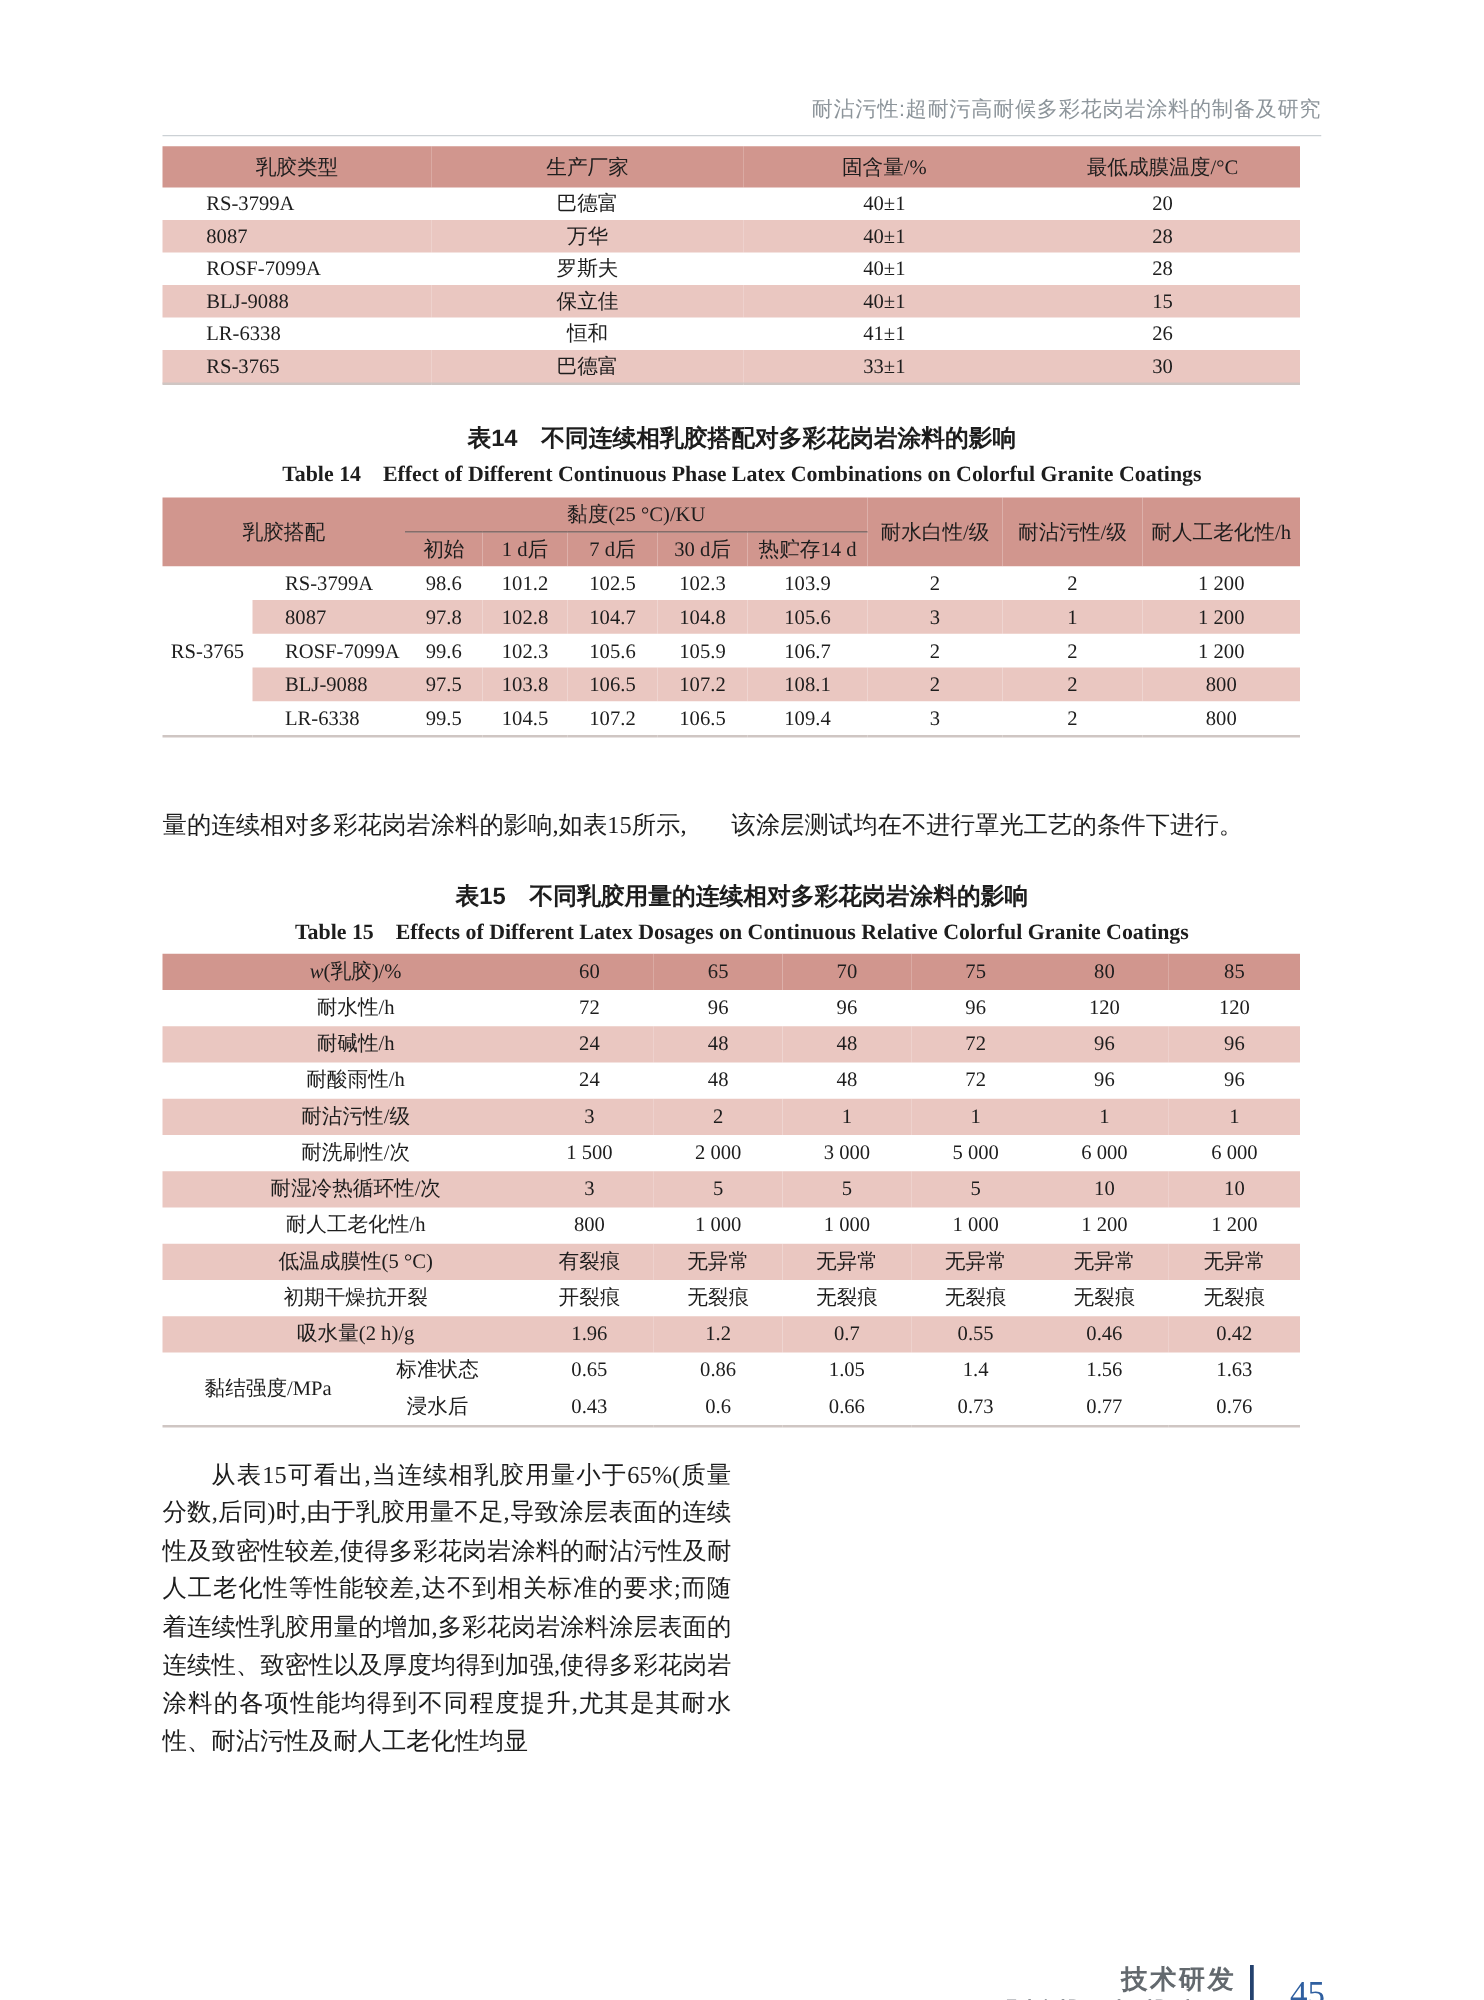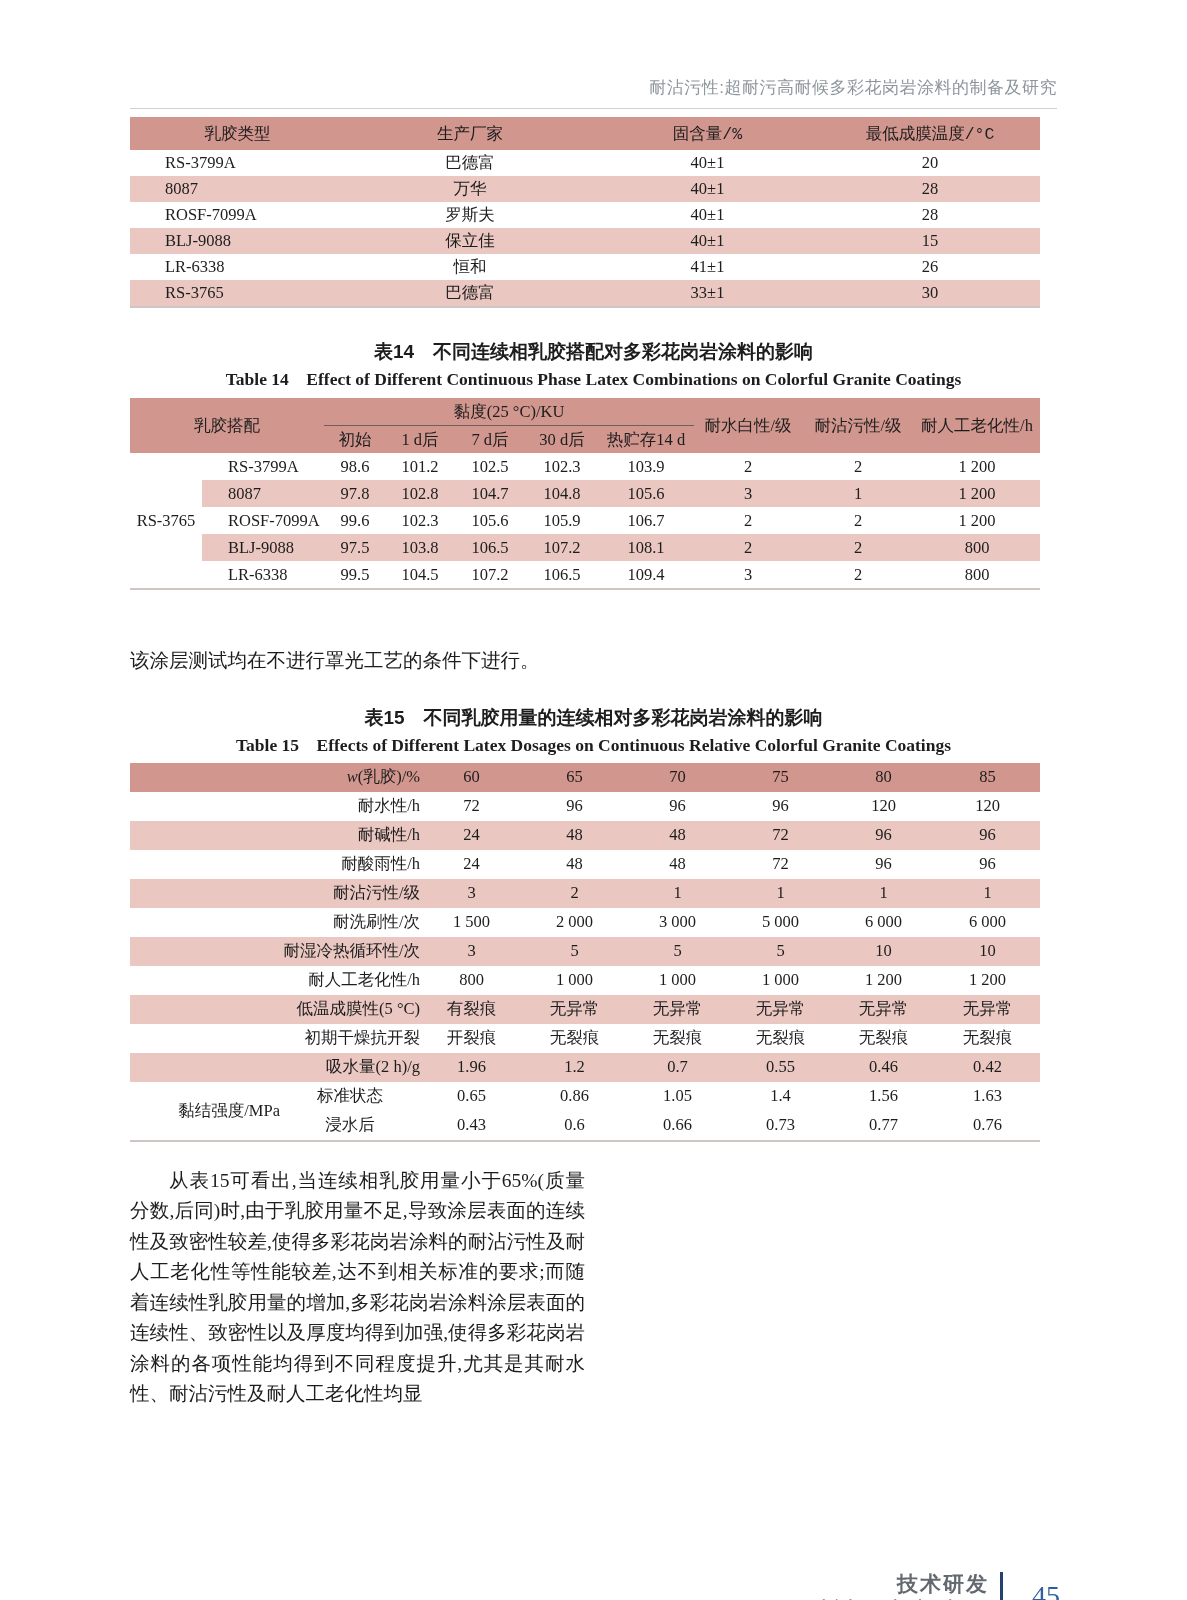--- a/index.html
+++ b/index.html
@@ -21,36 +21,36 @@
 
   
   table.tbl{width:910px;border-collapse:collapse;table-layout:fixed;
     font-size:16.5px;border-bottom:2px solid #cfc6c3;}
   .tbl th,.tbl td{font-weight:normal;text-align:center;vertical-align:middle;padding:0;}
   .tbl thead th{background:var(--table-header-bg,#d1968e);}
   tr.stripe td{background:var(--table-stripe-bg,#eac7c1);}
 
   
   .t13{margin-top:8px;}
-  .t13 thead th{height:33px;font-family:Liberation Mono, monospace;}
+  .t13 thead th{height:33px;}
   .t13 td{height:26px;}
   .t13 tbody .c1{text-align:left;padding-left:35px;}
 
   
   .t14{margin-top:8px;}
   .t14 thead th{height:27px;}
   .t14 td{height:27px;}
   .t14 .visc{border-bottom:1px solid #6d5f5c;}
   .t14 tbody .name{text-align:left;padding-left:26px;}
 
   
   .t15{margin-top:7px;}
   .t15 thead th{height:29px;}
   .t15 td{height:29px;}
-  .t15 .lbl{text-align:right;padding-left:19px;}
+  .t15 .lbl{text-align:center;padding-left:19px;}
   .t15 .lbl i{font-style:italic;}
   .t15 thead .lbl{background:var(--table-header-bg,#d1968e);}
 
   .tm13{margin-top:26px;}
   .tm14{margin-top:33px;}
   .tm15{margin-top:30px;}
 
   
   .cols{display:flex;}
   .col-l{width:455px;}
@@ -221,20 +221,21 @@
             <td>106.5</td>
             <td>109.4</td>
             <td>3</td>
             <td>2</td>
             <td>800</td>
           </tr>
       </tbody>
     </table>
 
     <div class="cols mid-cols">
+      <p class="para col-l">量的连续相对多彩花岗岩涂料的影响,如表15所示,</p>
       <p class="para col-r">该涂层测试均在不进行罩光工艺的条件下进行。</p>
     </div>
 
     <div class="tt-zh tm15">表15　不同乳胶用量的连续相对多彩花岗岩涂料的影响</div>
     <div class="tt-en">Table 15 Effects of Different Latex Dosages on Continuous Relative Colorful Granite Coatings</div>
     <table class="tbl t15">
       <colgroup>
           <col style="width:150px">
           <col style="width:140px">
           <col style="width:103px">

